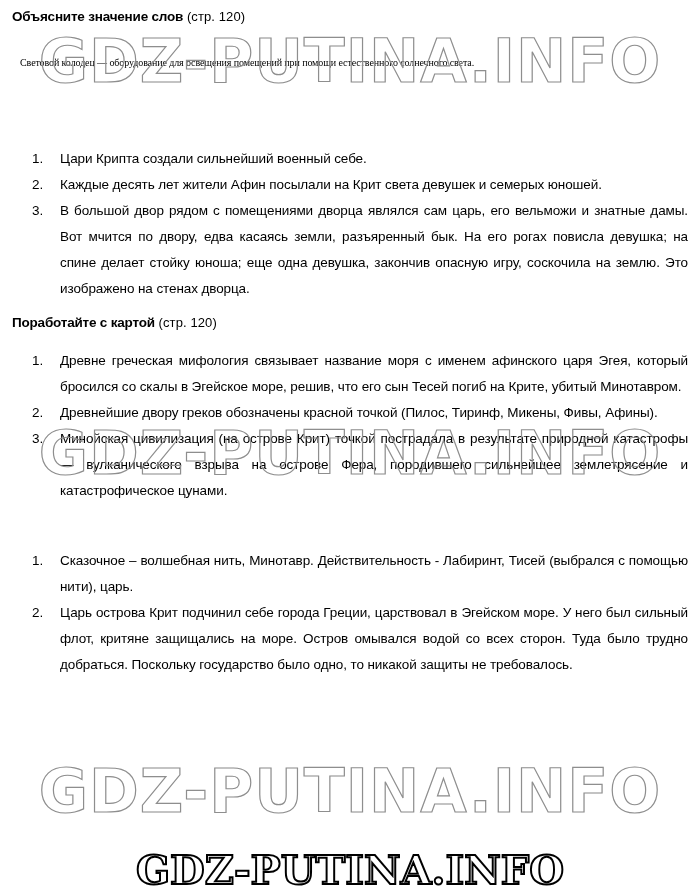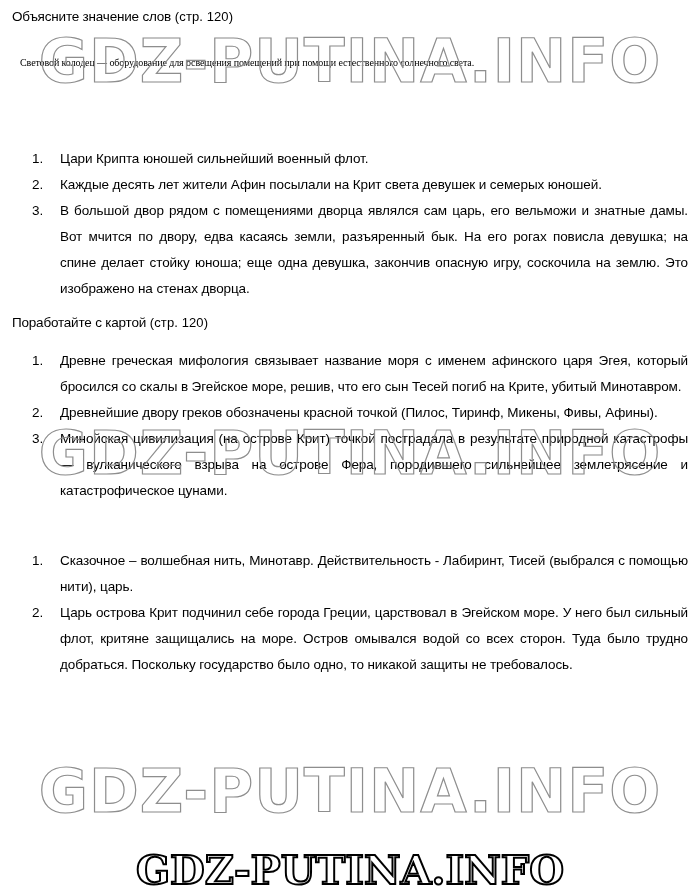--- a/index.html
+++ b/index.html
@@ -28,21 +28,21 @@
 
   
   .section-heading {
     font-size: 13.5px;
     line-height: 18px;
     margin: 0;
     padding: 0;
     white-space: nowrap;
   }
   .section-heading .h-bold {
-    font-weight: normal;
+    font-weight: bold;
     letter-spacing: -0.2px;
     text-align: center;
   }
   .section-heading .h-page {
     font-weight: normal;
     font-size: 13px;
     letter-spacing: 0.1px;
     margin-top: 48px;
   }
 
@@ -149,21 +149,21 @@
 
 
   <div class="gap-14"></div>
 
 
   <div class="gap-18"></div>
 
   <ol class="items">
     <li>
       <span class="num">1.</span>
-      <span class="txt">Цари Крипта юношей сильнейший военный флот.</span>
+      <span class="txt">Цари Крипта создали сильнейший военный себе.</span>
     </li>
     <li>
       <span class="num">2.</span>
       <span class="txt">Каждые десять лет жители Афин посылали на Крит света девушек и семерых юношей.</span>
     </li>
     <li>
       <span class="num">3.</span>
       <span class="txt">В большой двор рядом с помещениями дворца являлся сам царь, его вельможи и знатные дамы. Вот мчится по двору, едва касаясь земли, разъяренный бык. На его рогах повисла девушка; на спине делает стойку юноша; еще одна девушка, закончив опасную игру, соскочила на землю. Это изображено на стенах дворца.</span>
     </li>
   </ol>

